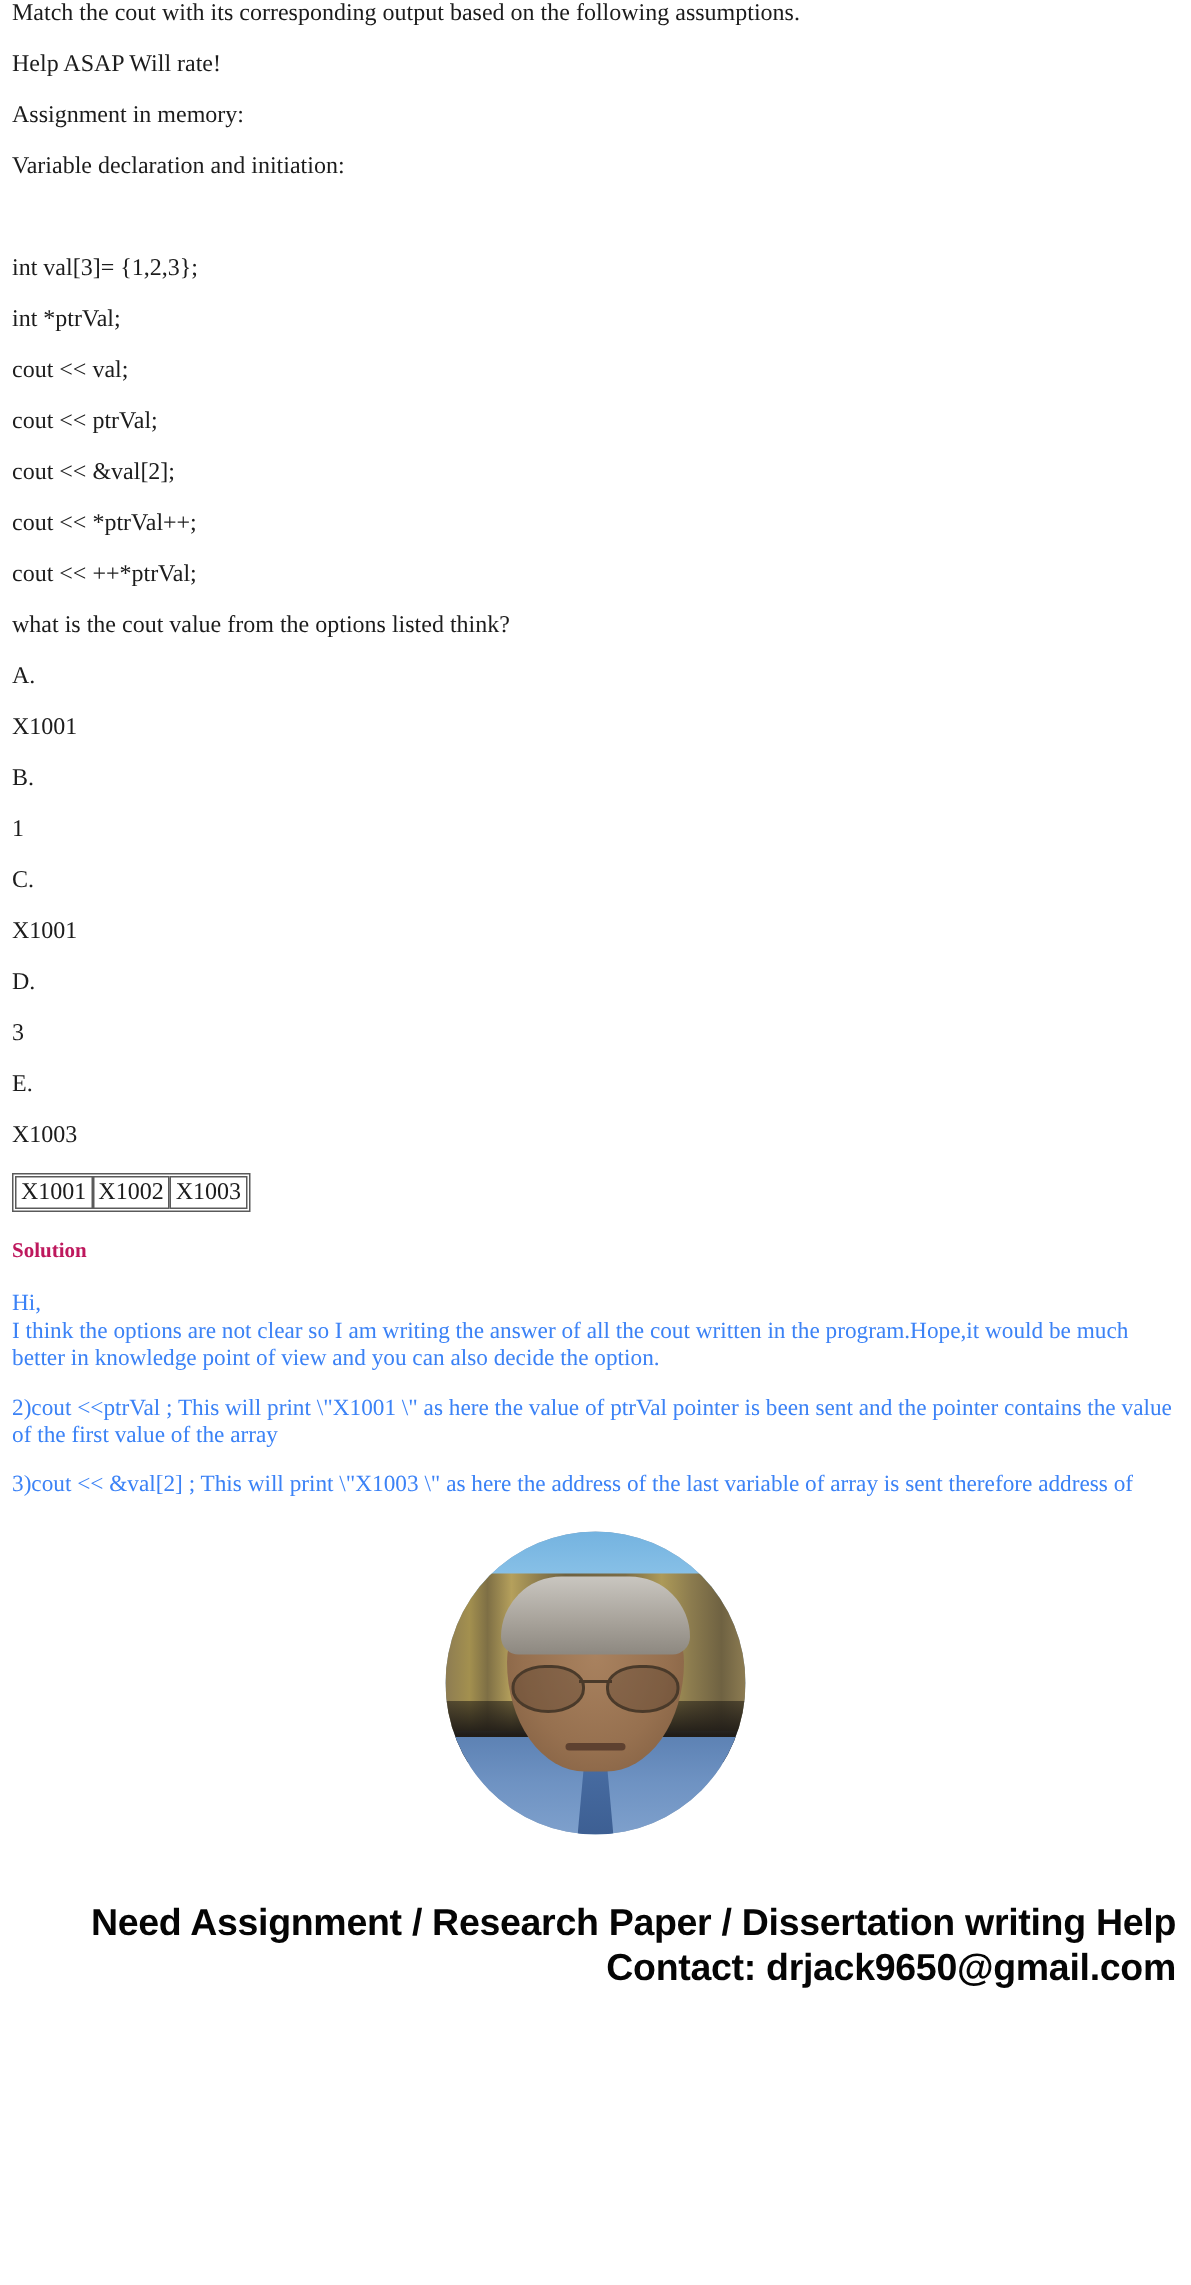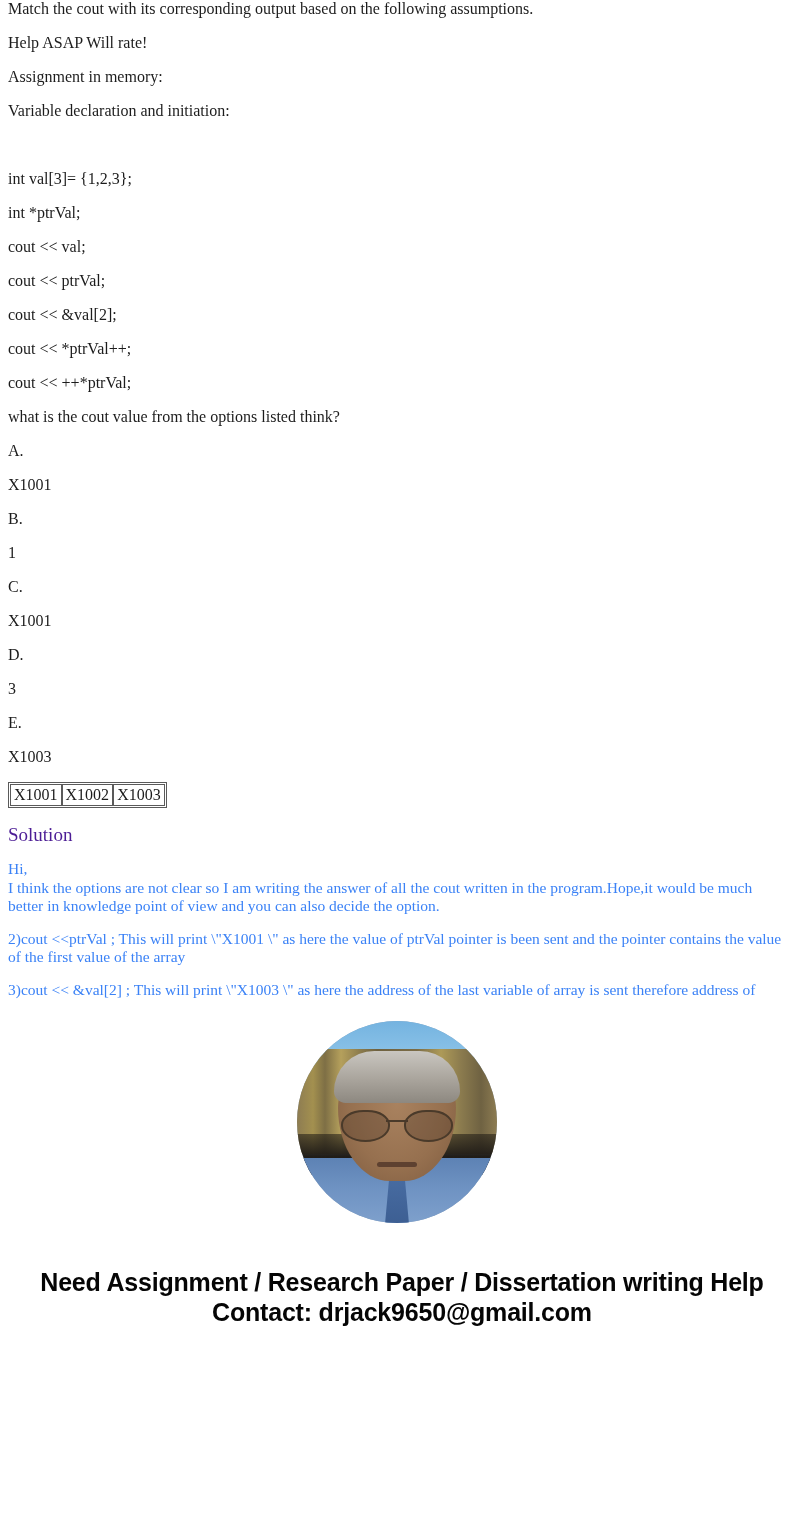--- a/index.html
+++ b/index.html
@@ -53,25 +53,25 @@
     color: #1c1c1c;
     white-space: nowrap;
   }
 
   
   .solution-section {
     padding: 0 8px;
   }
   .solution-heading {
     font-family: "Liberation Serif", "DejaVu Serif", serif;
-    font-size: 19px;
-    font-weight: normal;
+    font-size: 14px;
+    font-weight: bold;
     line-height: 22px;
     margin: 16px 0 14px 0;
-    color: #4c1d95;
+    color: #be185d;
   }
   .sol-para {
     font-family: "Liberation Serif", "DejaVu Serif", serif;
     font-size: 15.5px;
     line-height: 18.5px;
     margin: 0 0 14px 0;
     color: #3b82f6;
     max-width: 778px;
   }
   .sol-para:last-child { margin-bottom: 0; }
@@ -156,21 +156,21 @@
     position: absolute; left: 50%; top: 70%; transform: translateX(-50%);
     width: 40px; height: 5px;
     border-radius: 3px;
     background: #5e4130;
   }
 
   
   .footer-promo {
     margin-top: 44px;
     padding: 0 10px 16px 20px;
-    text-align: center;
+    text-align: right;
     font-family: "Liberation Sans", "DejaVu Sans", sans-serif;
     font-weight: bold;
     color: #050505;
   }
   .footer-line-1 {
     font-size: 25px;
     line-height: 30px;
     letter-spacing: -0.2px;
   }
   .footer-line-2 {

